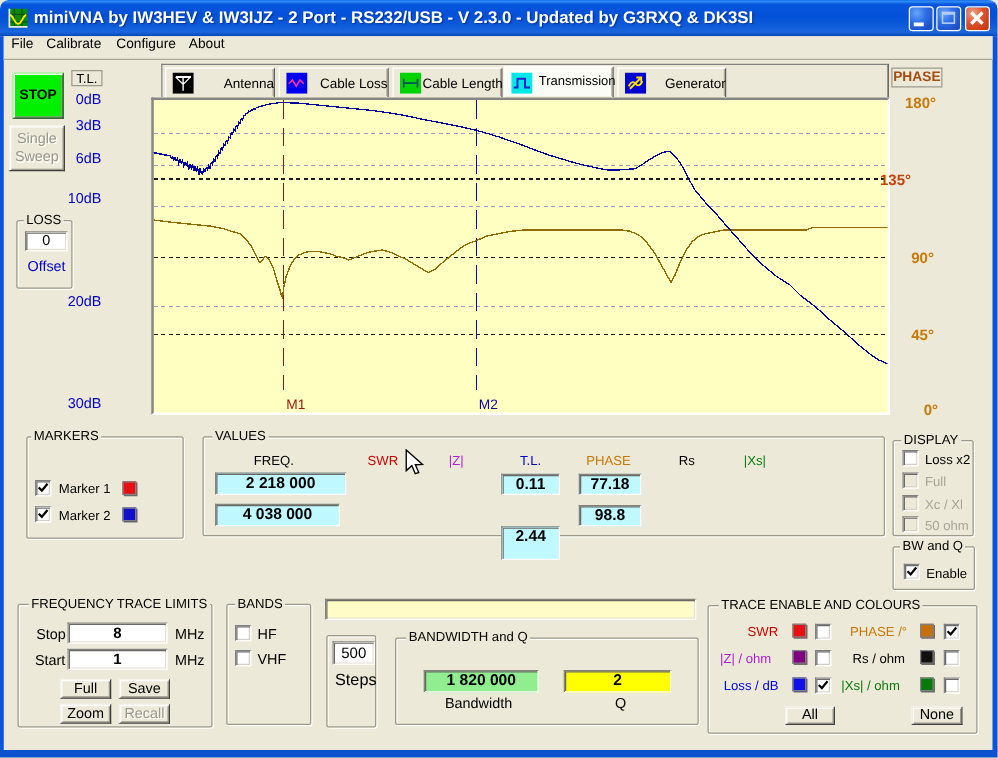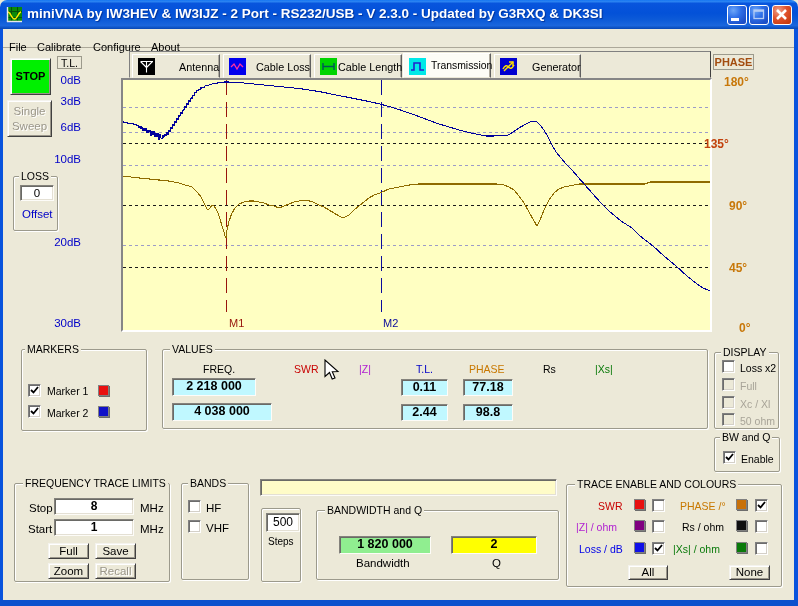--- a/index.html
+++ b/index.html
@@ -12,21 +12,21 @@
 #borderR { position:absolute; left:794px; top:29px; width:4px; height:572px; background:#0953dd; }
 #borderB { position:absolute; left:0; top:600px; width:798px; height:6px; background:#0c51cd; }
 #title-text { position:absolute; left:27px; top:6px; color:#fff; font-size:13.5px; font-weight:bold;
   text-shadow:1px 1px 1px #003399; letter-spacing:0px; white-space:nowrap; }
 .winbtn { position:absolute; top:5px; width:20px; height:20px; border-radius:3px; border:1px solid #fff;
   color:#fff; }
 #btn-min, #btn-max { background:radial-gradient(circle at 30% 25%,#6ca6f8,#2e6fe8 40%,#1d50c8 80%); }
 #btn-close { background:radial-gradient(circle at 30% 25%,#f0a088,#e0522c 45%,#c83c10 85%); }
 #menubar { position:absolute; left:3px; top:29px; width:791px; height:19px; background:#ECE9D8;
   border-bottom:1px solid #aca899; font-size:11px; color:#000; }
-#menubar span { position:absolute; top:12px;text-align:center; }
+#menubar span { position:absolute; top:0;text-align:center; }
 
 .btn { position:absolute; border:1px solid; border-color:#f4f3ee #404040 #404040 #f4f3ee; box-shadow:inset 1px 1px 0 #fff, inset -1px -1px 0 #9a968a; background:#ECE9D8; text-align:center; font-size:11.5px; color:#000; }
 .sunken { border:1px solid; border-color:#84827c #fdfcf8 #fdfcf8 #84827c; box-shadow:inset 1px 1px 0 #6a6a66, inset -1px -1px 0 #e4e0d4; }
 .group { position:absolute; border:1px solid #9c9a8c; box-shadow:1px 1px 0 #fff, inset 1px 1px 0 #fff; border-radius:2px; }
 .gtitle { position:absolute; top:-7px; background:#ECE9D8; font-size:10.5px; padding:0 2px; white-space:nowrap; color:#000; }
 .cb { position:absolute; width:13px; height:13px; border:1px solid; border-color:#808080 #fff #fff #808080; box-shadow:inset 1px 1px 0 #6c6c6c, inset -1px -1px 0 #d4d0c8; }
 .cb svg { position:absolute; left:1px; top:1px; }
 .swatch { position:absolute; width:11px; height:11px; border:1px solid #808080; box-shadow:1px 1px 0 #6c6c6c; }
 .lbl { position:absolute; font-size:10.5px; color:#000; white-space:nowrap; }
 .blbl { position:absolute; font-size:11.5px; font-weight:normal; color:#0000c8; white-space:nowrap; width:35px; text-align:right; }
@@ -182,24 +182,24 @@
 
   <div class="group" style="left:162px;top:349px;width:546px;height:80px">
     <div class="gtitle" style="left:7px">VALUES</div>
     <div class="lbl" style="left:40px;top:13px">FREQ.</div>
     <div class="lbl" style="left:131px;top:13px;color:#c80000">SWR</div>
     <div class="lbl" style="left:196px;top:13px;color:#b020d0">|Z|</div>
     <div class="lbl" style="left:253px;top:13px;color:#0000c8">T.L.</div>
     <div class="lbl" style="left:306px;top:13px;color:#c87800">PHASE</div>
     <div class="lbl" style="left:380px;top:13px;color:#000">Rs</div>
     <div class="lbl" style="left:432px;top:13px;color:#0a7a0a">|Xs|</div>
-    <div class="val" style="left:9px;top:28px;width:84px;height:18px">2 218 000</div>
+    <div class="val" style="left:9px;top:28px;width:105px;height:18px">2 218 000</div>
     <div class="val" style="left:9px;top:53px;width:100px;height:18px">4 038 000</div>
     <div class="val" style="left:238px;top:29px;width:47px;height:17px">0.11</div>
-    <div class="val" style="left:238px;top:54px;width:47px;height:17px">2.44</div>
+    <div class="val" style="left:238px;top:71px;width:47px;height:27px">2.44</div>
     <div class="val" style="left:300px;top:29px;width:50px;height:17px">77.18</div>
     <div class="val" style="left:300px;top:54px;width:50px;height:17px">98.8</div>
     <svg class="abs" style="left:161px;top:9px" width="16" height="23" viewBox="0 0 16 23">
         <path d="M1 1 L1 17.5 L5.5 13.5 L8.2 20 L11 19 L8.3 12.8 L14 12.5 Z" fill="#fff" stroke="#000" stroke-width="1.1"></path>
       </svg>
   </div>
 
   <div class="group" style="left:714px;top:352px;width:65px;height:77px">
     <div class="gtitle" style="left:6px">DISPLAY</div>
     <div class="cb" style="left:7px;top:7px;background:#fff"></div>
@@ -241,21 +241,21 @@
     <div class="cb" style="left:6px;top:16px;background:#fff"></div>
     <div class="lbl" style="left:24px;top:18px;font-size:11.5px">HF</div>
     <div class="cb" style="left:6px;top:36px;background:#fff"></div>
     <div class="lbl" style="left:24px;top:38px;font-size:11.5px">VHF</div>
   </div>
 
   <div class="abs sunken" style="left:260px;top:479px;width:297px;height:17px;background:#fffcc8"></div>
 
   <div class="group" style="left:261px;top:508px;width:40px;height:74px">
     <div class="abs sunken" style="left:4px;top:4px;width:34px;height:19px;background:#fff;text-align:center;font-size:12px;line-height:17px">500</div>
-    <div class="lbl" style="left:6px;top:27px;font-size:10px">Steps</div>
+    <div class="lbl" style="left:6px;top:27px;font-size:13px">Steps</div>
   </div>
 
   <div class="group" style="left:316px;top:510px;width:243px;height:70px">
     <div class="gtitle" style="left:8px">BANDWIDTH and Q</div>
     <div class="val" style="left:22px;top:25px;width:92px;height:18px;background:#90EE90">1 820 000</div>
     <div class="lbl" style="left:39px;top:46px;font-size:11.5px">Bandwidth</div>
     <div class="val" style="left:134px;top:25px;width:86px;height:18px;background:#ffff00">2</div>
     <div class="lbl" style="left:175px;top:46px;font-size:11.5px">Q</div>
   </div>
 

